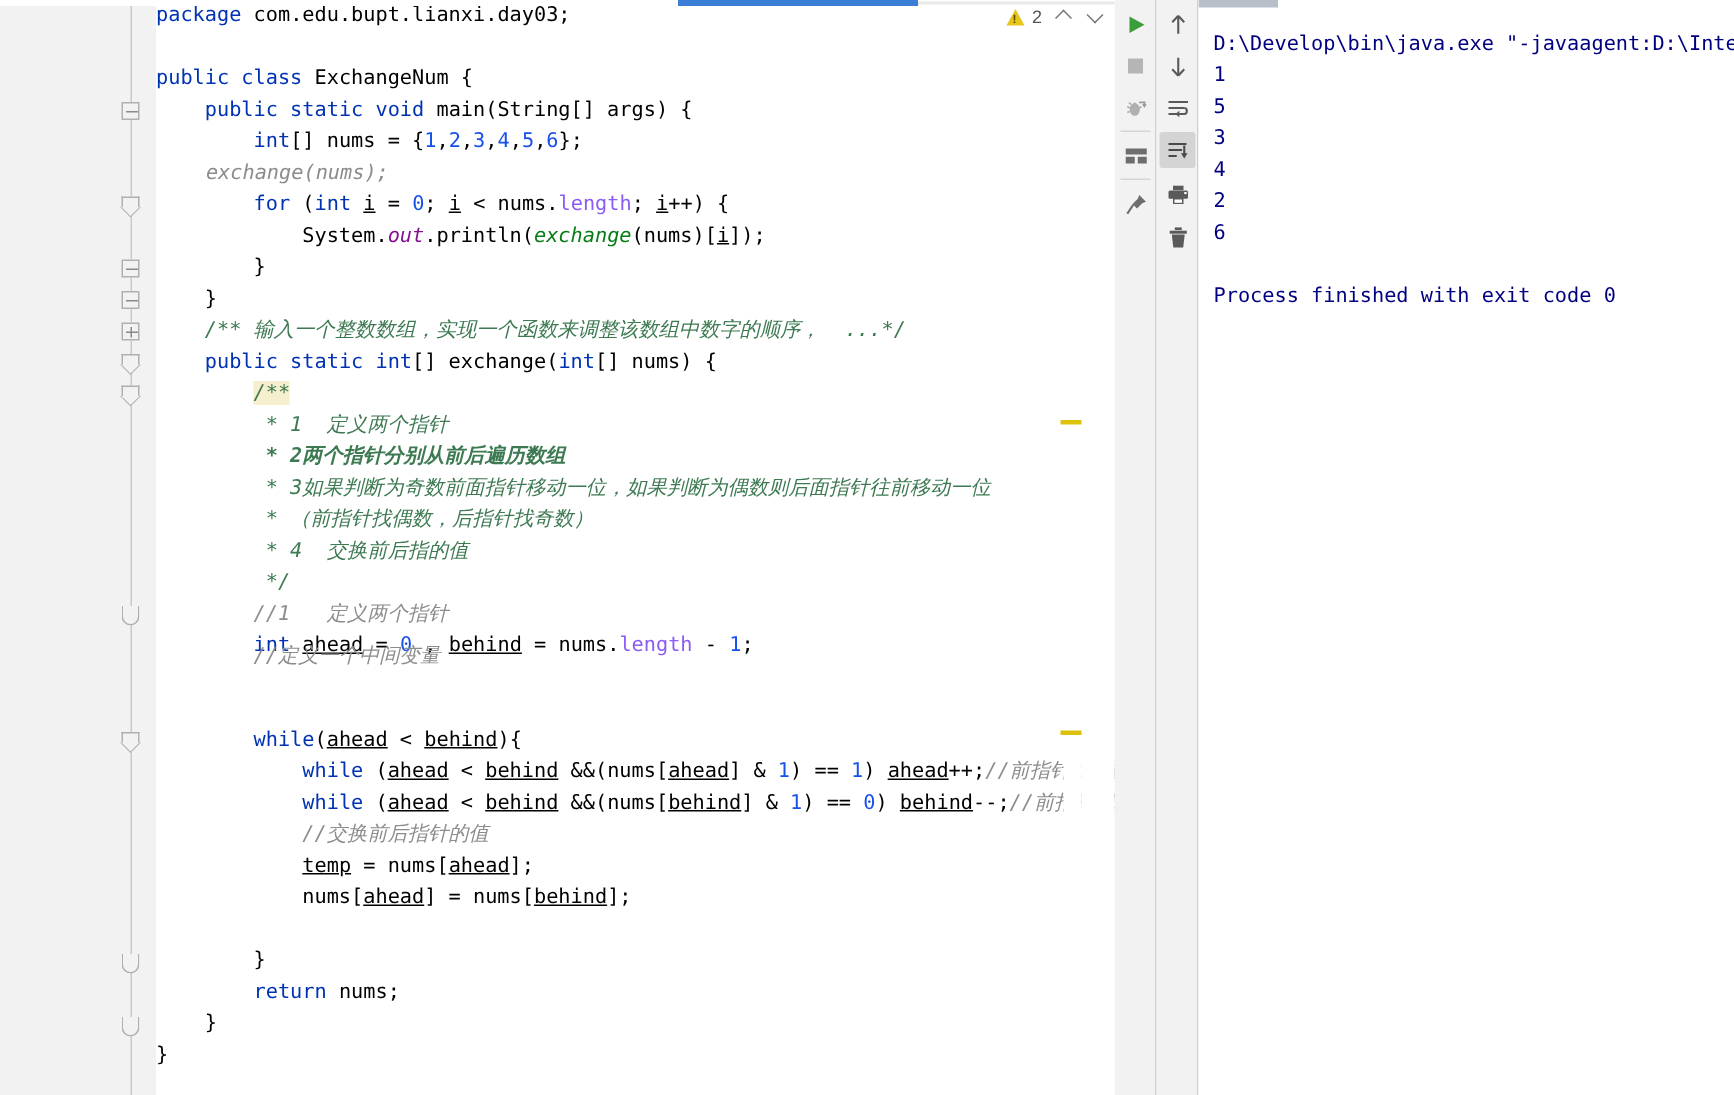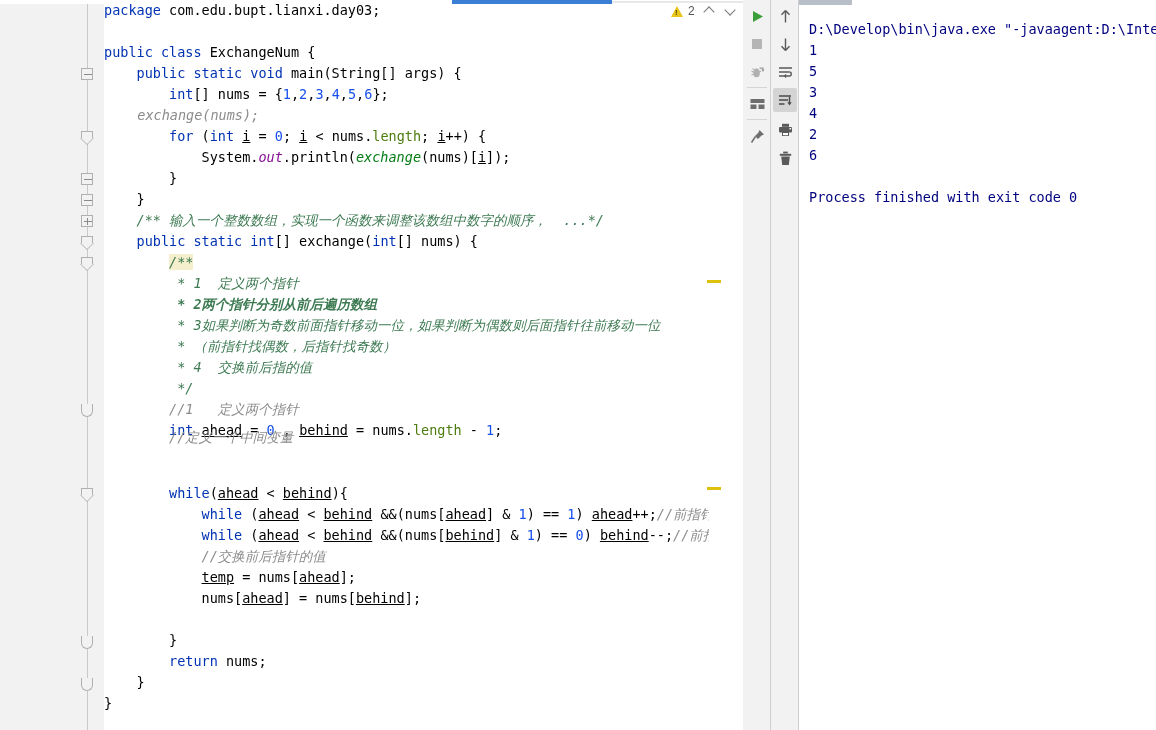--- a/index.html
+++ b/index.html
@@ -225,21 +225,21 @@
     width: 22px; height: 730px;
     background: #ffffff;
     z-index: 8;
   }
 
   
   .kw { color: #0033b3; }
   .num { color: #1750eb; }
   .cmt { color: #8c8c8c; font-style: italic; }
   .doc { color: #3d7a52; font-style: italic; }
-  .prop { color: #4d7c0f; }
+  .prop { color: #8b5cf6; }
   .sfield { color: #871094; font-style: italic; }
   .mth { color: #000000; }
   .mthi { color: #067d17; font-style: italic; }
   .lv { color: #000000; text-decoration: underline; text-decoration-color:#000; }
   .hl-yellow { background: #f5efcd; }
 
   
   .tool-col {
     position: relative;
     width: 28px;

